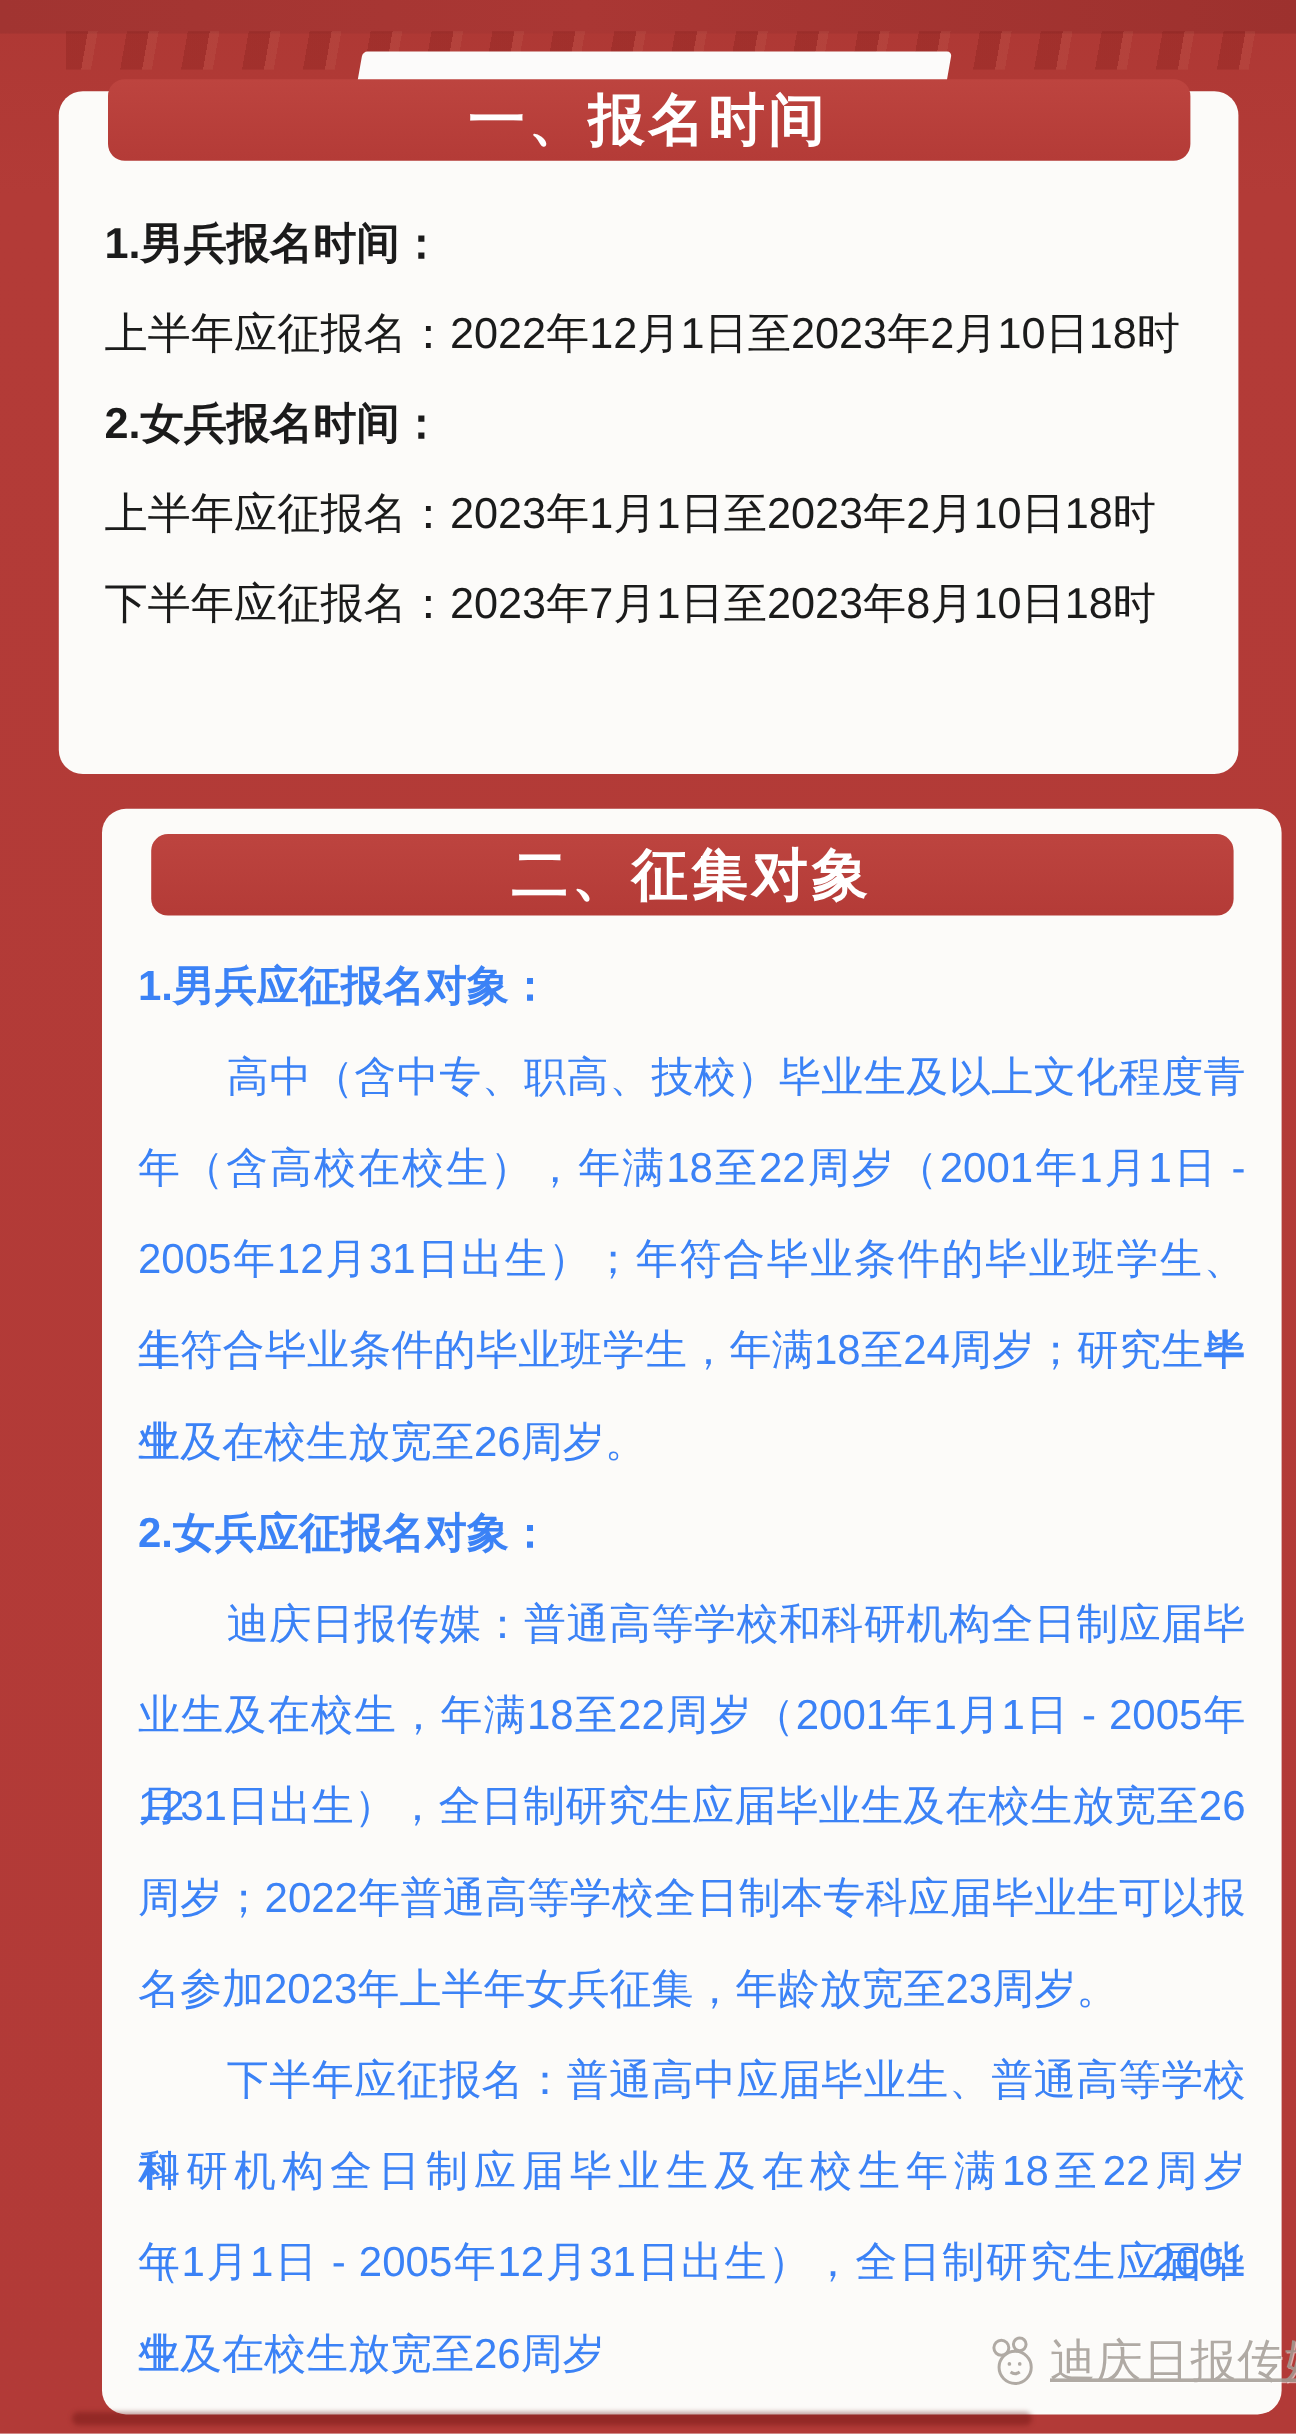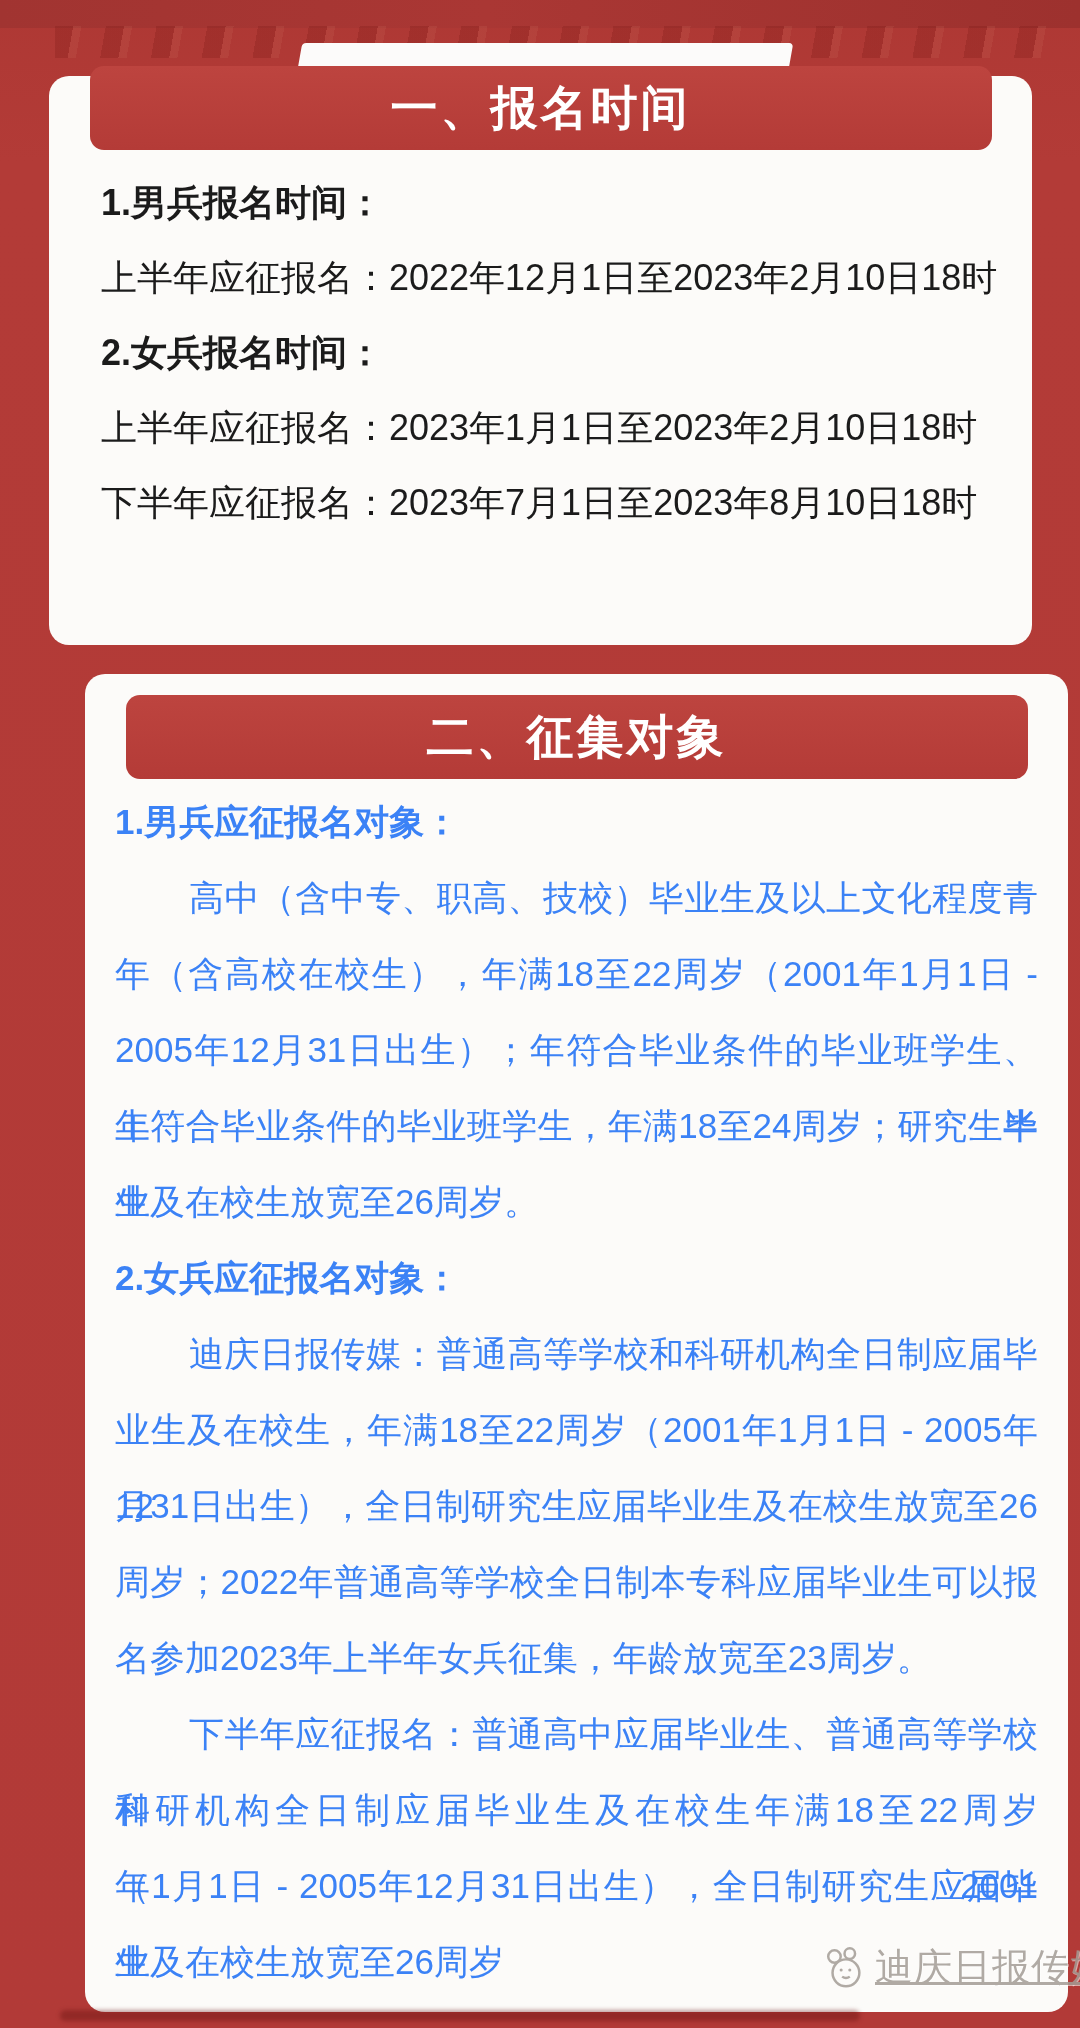--- a/index.html
+++ b/index.html
@@ -26,29 +26,29 @@
     background:#fcfbfa;transform:skewX(-10deg);border-radius:4px;
   }
   .card{
     position:absolute;left:49px;width:983px;background:#fcfbf9;
     border-radius:20px;
   }
   .card-1{top:76px;height:569px;}
   .card-2{top:674px;height:1338px;margin-left:36px;}
   .banner{
     position:absolute;left:50%;transform:translateX(-50%);
-    width:902px;height:84px;border-radius:14px;
+    width:902px;height:68px;border-radius:14px;
     background:linear-gradient(180deg,#bd443f,#b43b37);
     display:flex;align-items:center;justify-content:center;
     color:#ffffff;font-size:47px;font-weight:700;letter-spacing:3px;
     white-space:nowrap;
   }
   .banner-1{top:-10px;}
   .banner-2{top:21px;}
-  .rows-1{position:absolute;left:0;top:89px;width:100%;padding:0 52px;box-sizing:border-box;
+  .rows-1{position:absolute;left:0;top:89px;width:100%;padding:0 38px;box-sizing:border-box;
     font-size:36px;color:#1b1b1b;}
   .rows-1 .row{height:75px;line-height:75px;white-space:nowrap;overflow:visible;}
   .rows-2{position:absolute;left:0;top:110px;width:100%;padding:0 30px;box-sizing:border-box;
     font-size:35px;color:#3b82f6;}
   .rows-2 .row{height:76px;line-height:76px;}
   .row.bold{font-weight:700;}
   .row.j{text-align:justify;text-align-last:justify;}
   .row.jlast{text-align:justify;text-align-last:left;}
   .row.ind{text-indent:74px;}
   .card-shadow{

